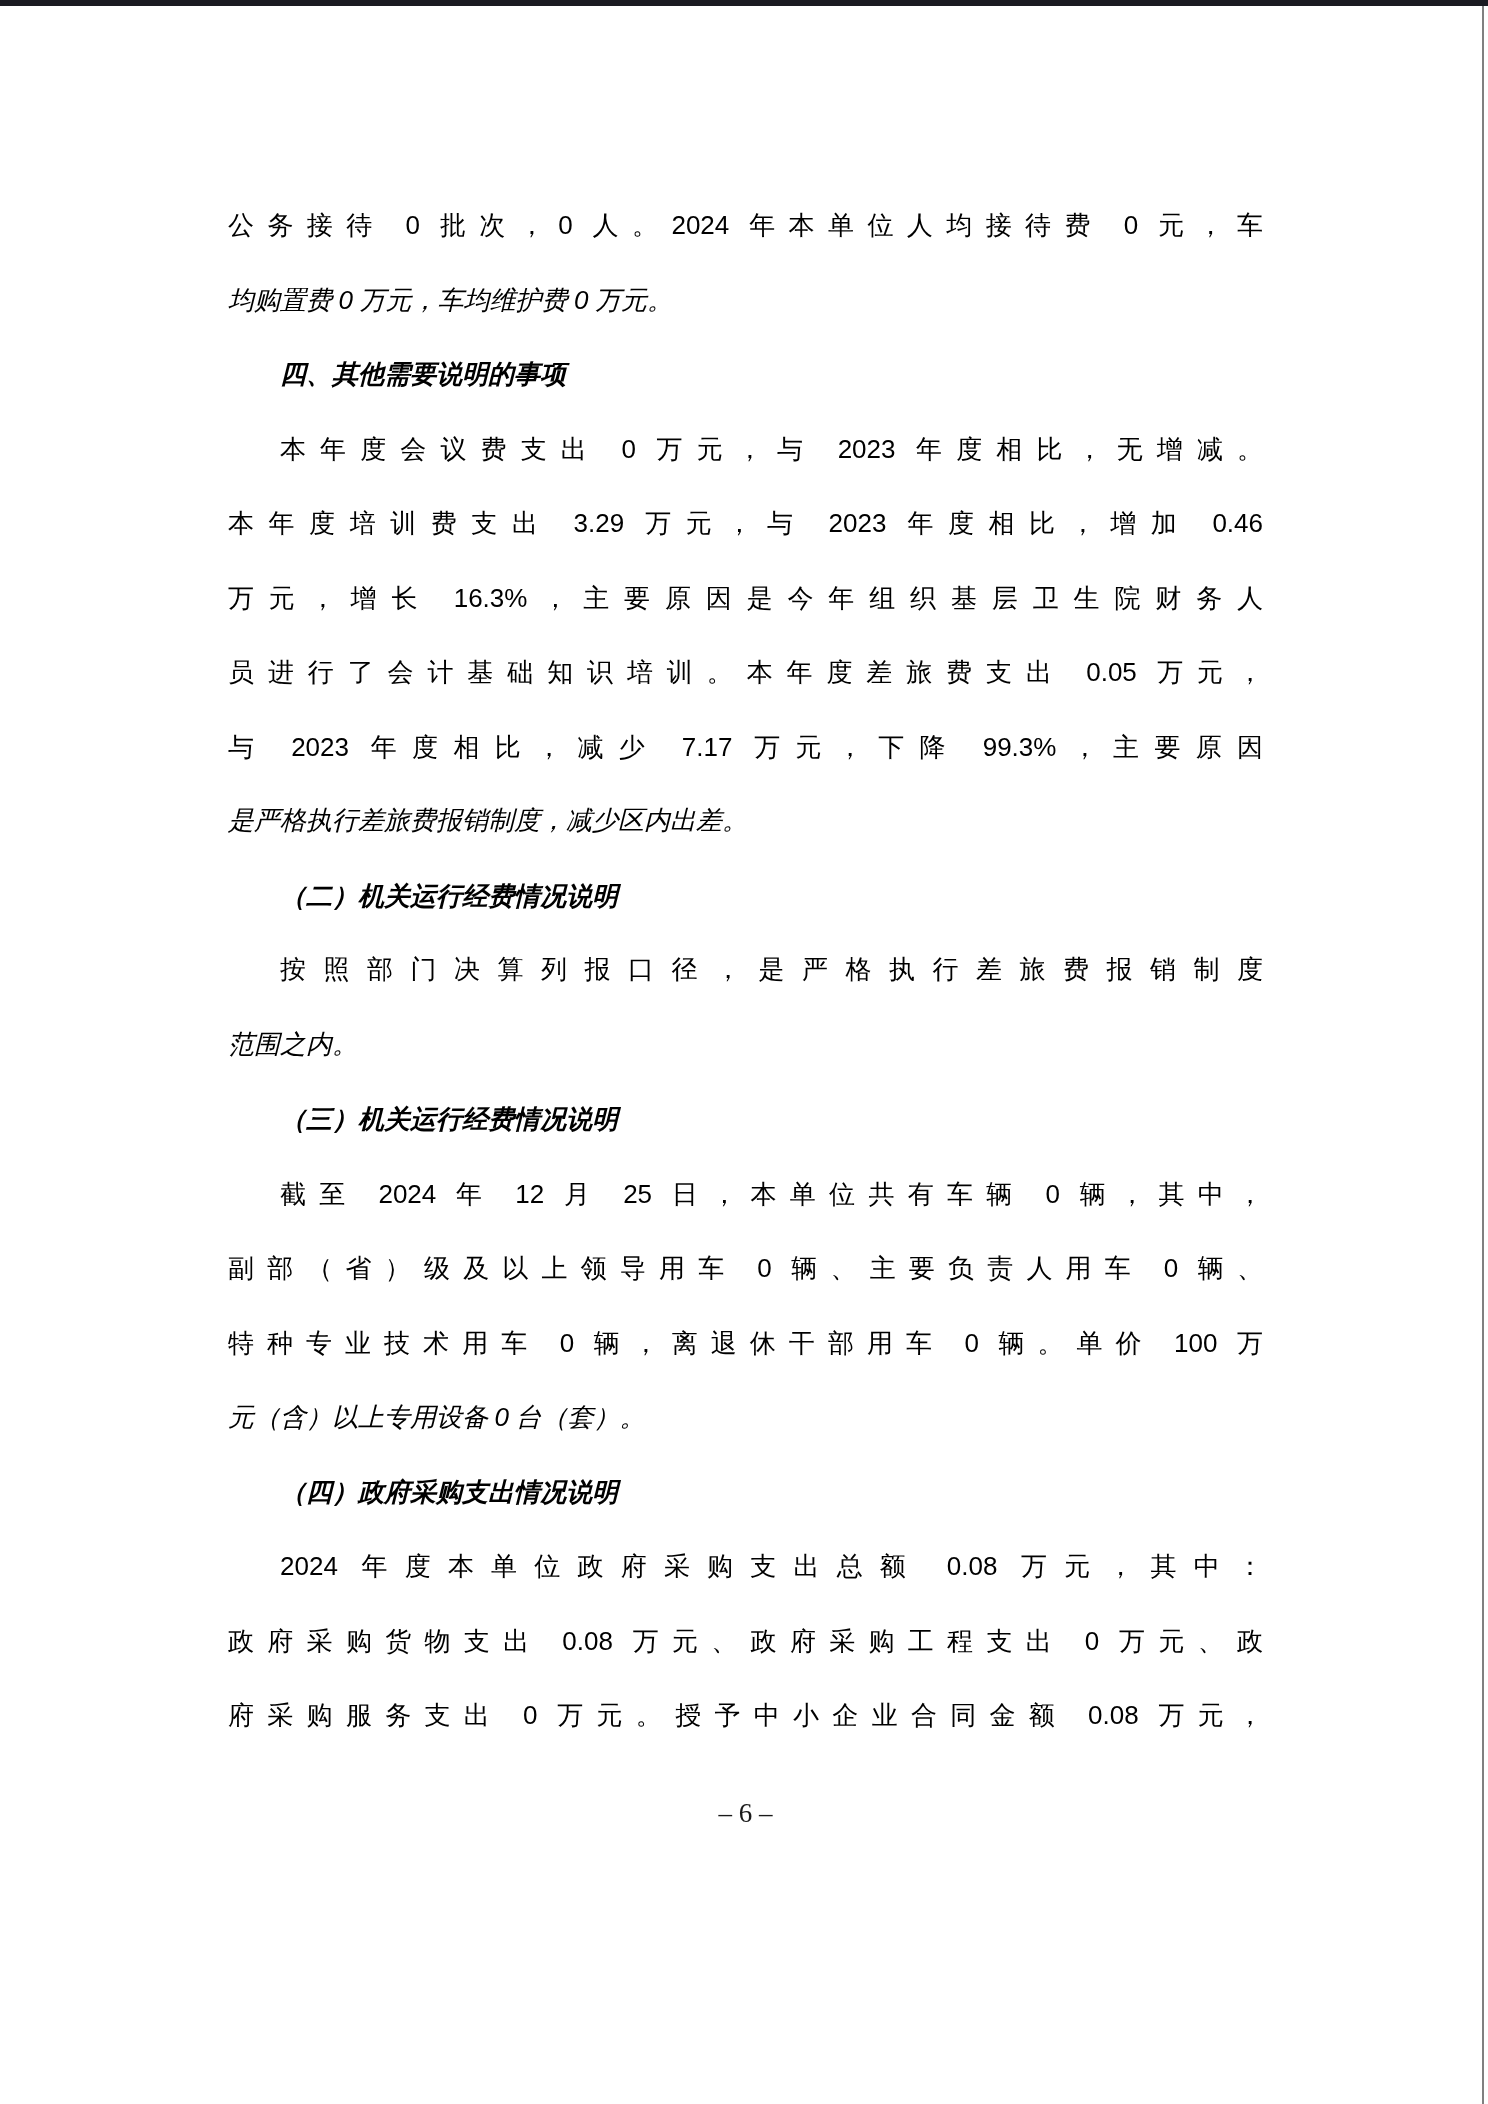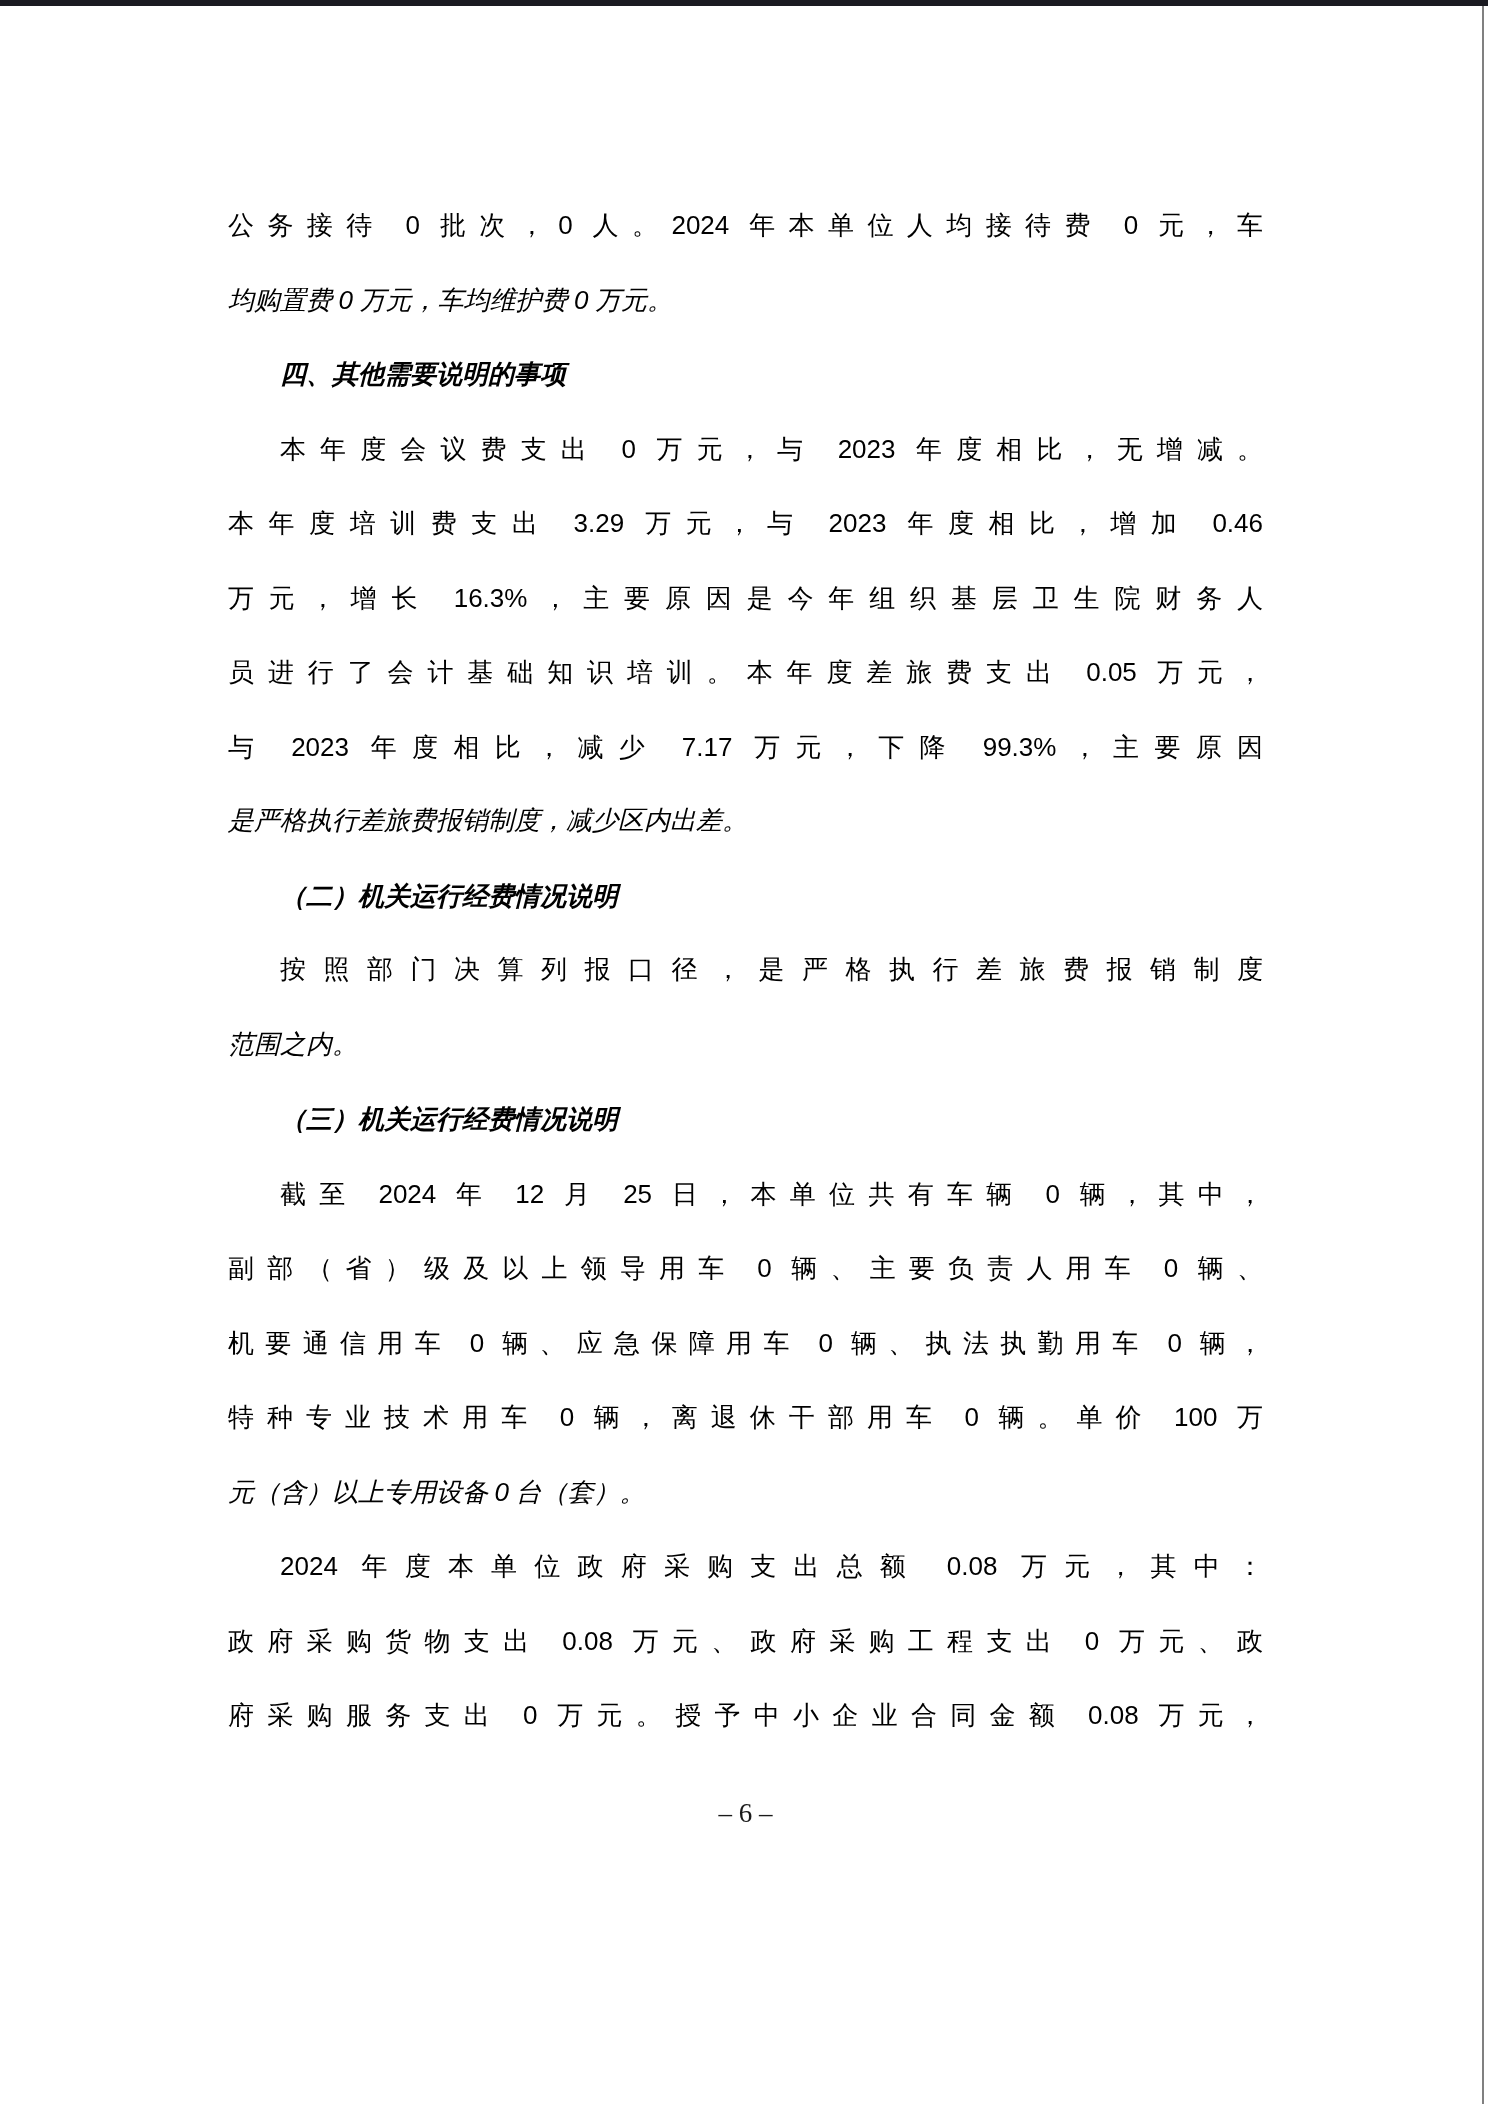--- a/index.html
+++ b/index.html
@@ -97,23 +97,25 @@
       <div class="block paragraph indent">
         <div class="line">按照部门决算列报口径，是严格执行差旅费报销制度</div>
         <div class="line last">范围之内。</div>
       </div>
       <div class="block heading indent">
         <div class="line last">（三）机关运行经费情况说明</div>
       </div>
       <div class="block paragraph indent">
         <div class="line">截至 <span class="num">2024</span> 年 <span class="num">12</span> 月 <span class="num">25</span> 日，本单位共有车辆 <span class="num">0</span> 辆，其中，</div>
         <div class="line">副部（省）级及以上领导用车 <span class="num">0</span> 辆、主要负责人用车 <span class="num">0</span> 辆、</div>
-        <div class="line">机要通信用车 <span class="num">0</span> 辆、应急保障用车 <span class="num">0</span> 辆、执法执勤用车 <span class="num">0</span> 辆，</div>
         <div class="line">特种专业技术用车 <span class="num">0</span> 辆，离退休干部用车 <span class="num">0</span> 辆。单价 <span class="num">100</span> 万</div>
         <div class="line last">元（含）以上专用设备 <span class="num">0</span> 台（套）。</div>
+      </div>
+      <div class="block heading indent">
+        <div class="line last">（四）政府采购支出情况说明</div>
       </div>
       <div class="block paragraph indent">
         <div class="line"><span class="num">2024</span> 年度本单位政府采购支出总额 <span class="num">0.08</span> 万元，其中：</div>
         <div class="line">政府采购货物支出 <span class="num">0.08</span> 万元、政府采购工程支出 <span class="num">0</span> 万元、政</div>
         <div class="line">府采购服务支出 <span class="num">0</span> 万元。授予中小企业合同金额 <span class="num">0.08</span> 万元，</div>
       </div>
     </div>
   <div class="footer">– 6 –</div>
 </main>
 

